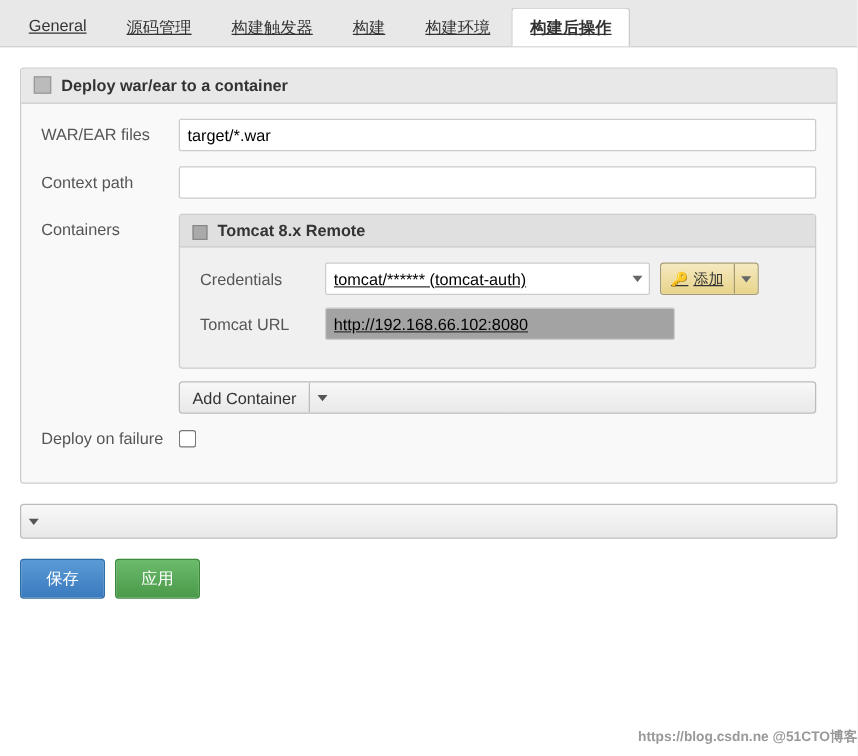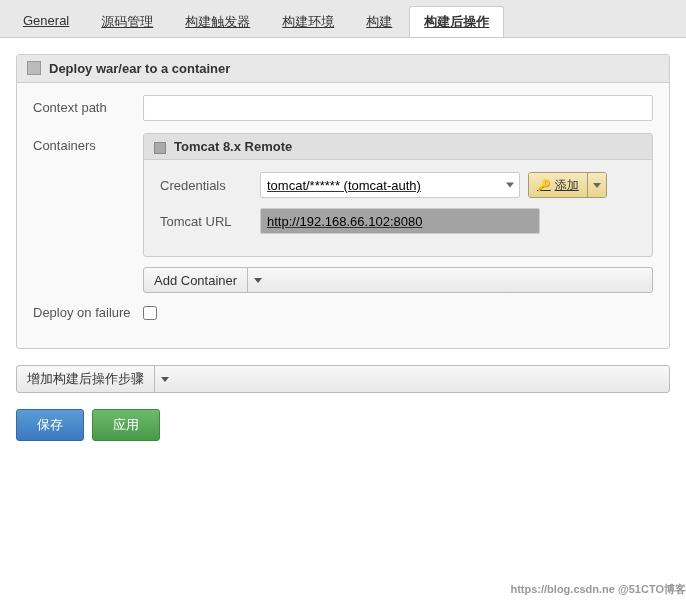--- a/index.html
+++ b/index.html
@@ -346,34 +346,40 @@
       font-weight: bold;
     }
   </style>
 </head>
 <body>
 
 <div class="tab-bar">
   <div class="tab">General</div>
   <div class="tab">源码管理</div>
   <div class="tab">构建触发器</div>
+  <div class="tab">构建</div>
   <div class="tab">构建环境</div>
-  <div class="tab">构建</div>
   <div class="tab active">构建后操作</div>
 </div>
 
 <div class="main-content">
 
   <div class="section-panel">
     <div class="section-header">
       <span class="section-header-icon"></span>
       <span>Deploy war/ear to a container</span>
     </div>
     <div class="section-body">
 
+      <div class="form-row">
+        <div class="form-label">WAR/EAR files</div>
+        <div class="form-control">
+          <input type="text" class="form-input" value="target/*.war" style="">
+        </div>
+      </div>
 
       <div class="form-row">
         <div class="form-label">Context path</div>
         <div class="form-control">
           <input type="text" class="form-input" value="" style="">
         </div>
       </div>
 
       <div class="form-row">
         <div class="form-label">Containers</div>
@@ -431,23 +437,20 @@
 
       <div class="checkbox-row">
         <div class="checkbox-label">Deploy on failure</div>
         <input type="checkbox" class="form-checkbox" style="">
       </div>
 
     </div>
   </div>
 
   <div class="btn-post-build">
-    <div class="btn-post-build-main">
-      <span>增加构建后操作步骤</span>
-    </div>
     <div class="btn-post-build-arrow">
       <div class="btn-arrow-icon"></div>
     </div>
   </div>
 
   <div class="bottom-bar">
     <button class="btn-primary">保存</button>
     <button class="btn-secondary">应用</button>
   </div>
 

